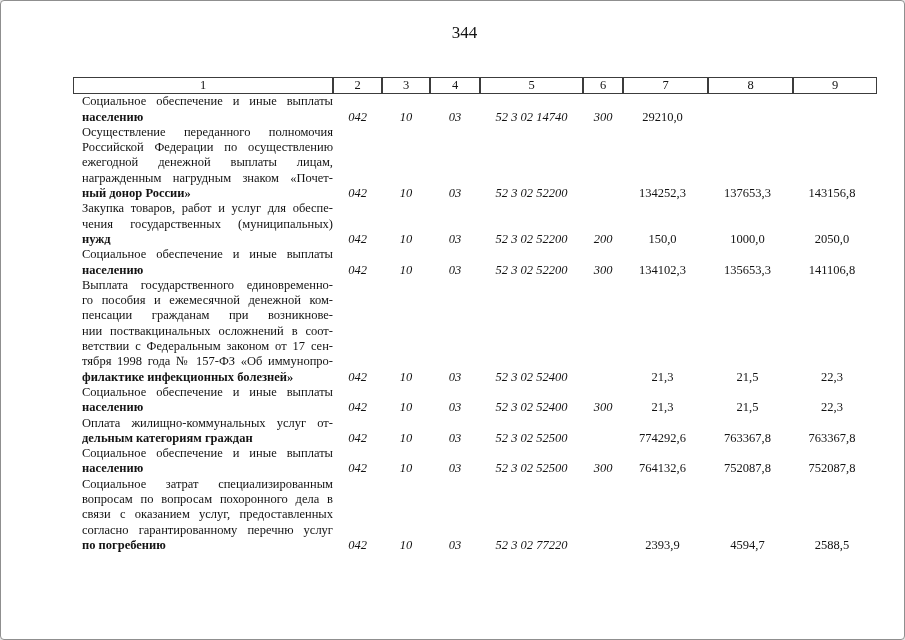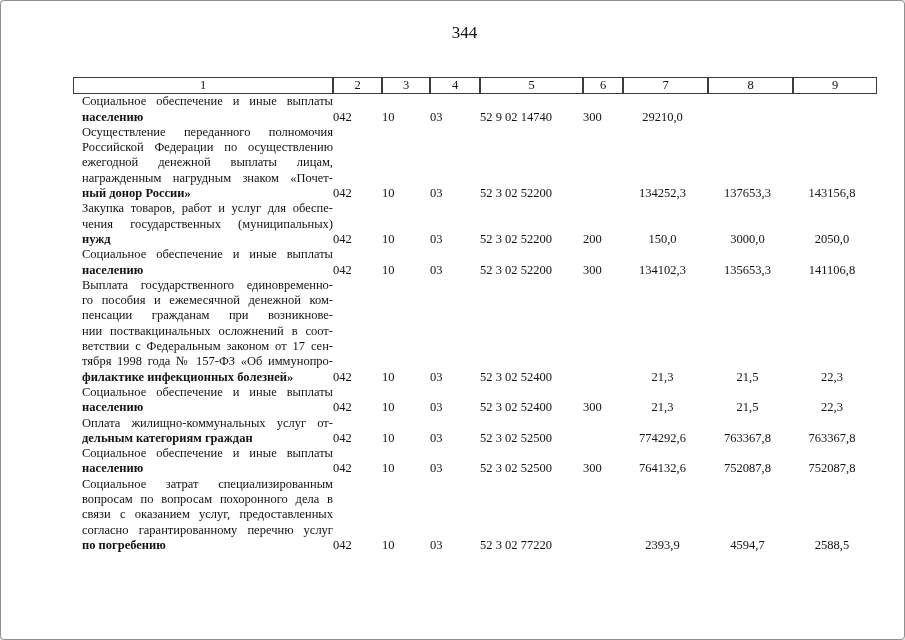--- a/index.html
+++ b/index.html
@@ -45,21 +45,21 @@
     padding: 0;
     background: #ffffff;
   }
   tbody td {
     vertical-align: bottom;
     padding: 0;
   }
   td.desc { padding-left: 9px; }
   .dline { text-align: justify; text-align-last: justify; }
   .dline.last { text-align: left; text-align-last: left; font-weight: bold; }
-  td.mid { white-space: nowrap; }
+  td.mid { text-align: center; white-space: nowrap; font-style: italic; }
   td.num { text-align: center; padding-right: 6px; white-space: nowrap; }
 </style>
 </head>
 <body>
 
 <div class="page">
   <div class="page-number">344</div>
 
   <table class="budget">
     <colgroup>
@@ -88,21 +88,21 @@
     </thead>
     <tbody>
         <tr>
           <td class="desc">
             <div class="dline">Социальное обеспечение и иные выплаты</div>
             <div class="dline last">населению</div>
           </td>
           <td class="mid">042</td>
           <td class="mid">10</td>
           <td class="mid">03</td>
-          <td class="mid">52 9 02 14740</td>
+          <td class="mid">52 3 02 14740</td>
           <td class="mid">300</td>
           <td class="num">29210,0</td>
           <td class="num"></td>
           <td class="num"></td>
         </tr>
         <tr>
           <td class="desc">
             <div class="dline">Осуществление переданного полномочия</div>
             <div class="dline">Российской Федерации по осуществлению</div>
             <div class="dline">ежегодной денежной выплаты лицам,</div>
@@ -123,21 +123,21 @@
             <div class="dline">Закупка товаров, работ и услуг для обеспе-</div>
             <div class="dline">чения государственных (муниципальных)</div>
             <div class="dline last">нужд</div>
           </td>
           <td class="mid">042</td>
           <td class="mid">10</td>
           <td class="mid">03</td>
           <td class="mid">52 3 02 52200</td>
           <td class="mid">200</td>
           <td class="num">150,0</td>
-          <td class="num">3000,0</td>
+          <td class="num">1000,0</td>
           <td class="num">2050,0</td>
         </tr>
         <tr>
           <td class="desc">
             <div class="dline">Социальное обеспечение и иные выплаты</div>
             <div class="dline last">населению</div>
           </td>
           <td class="mid">042</td>
           <td class="mid">10</td>
           <td class="mid">03</td>

